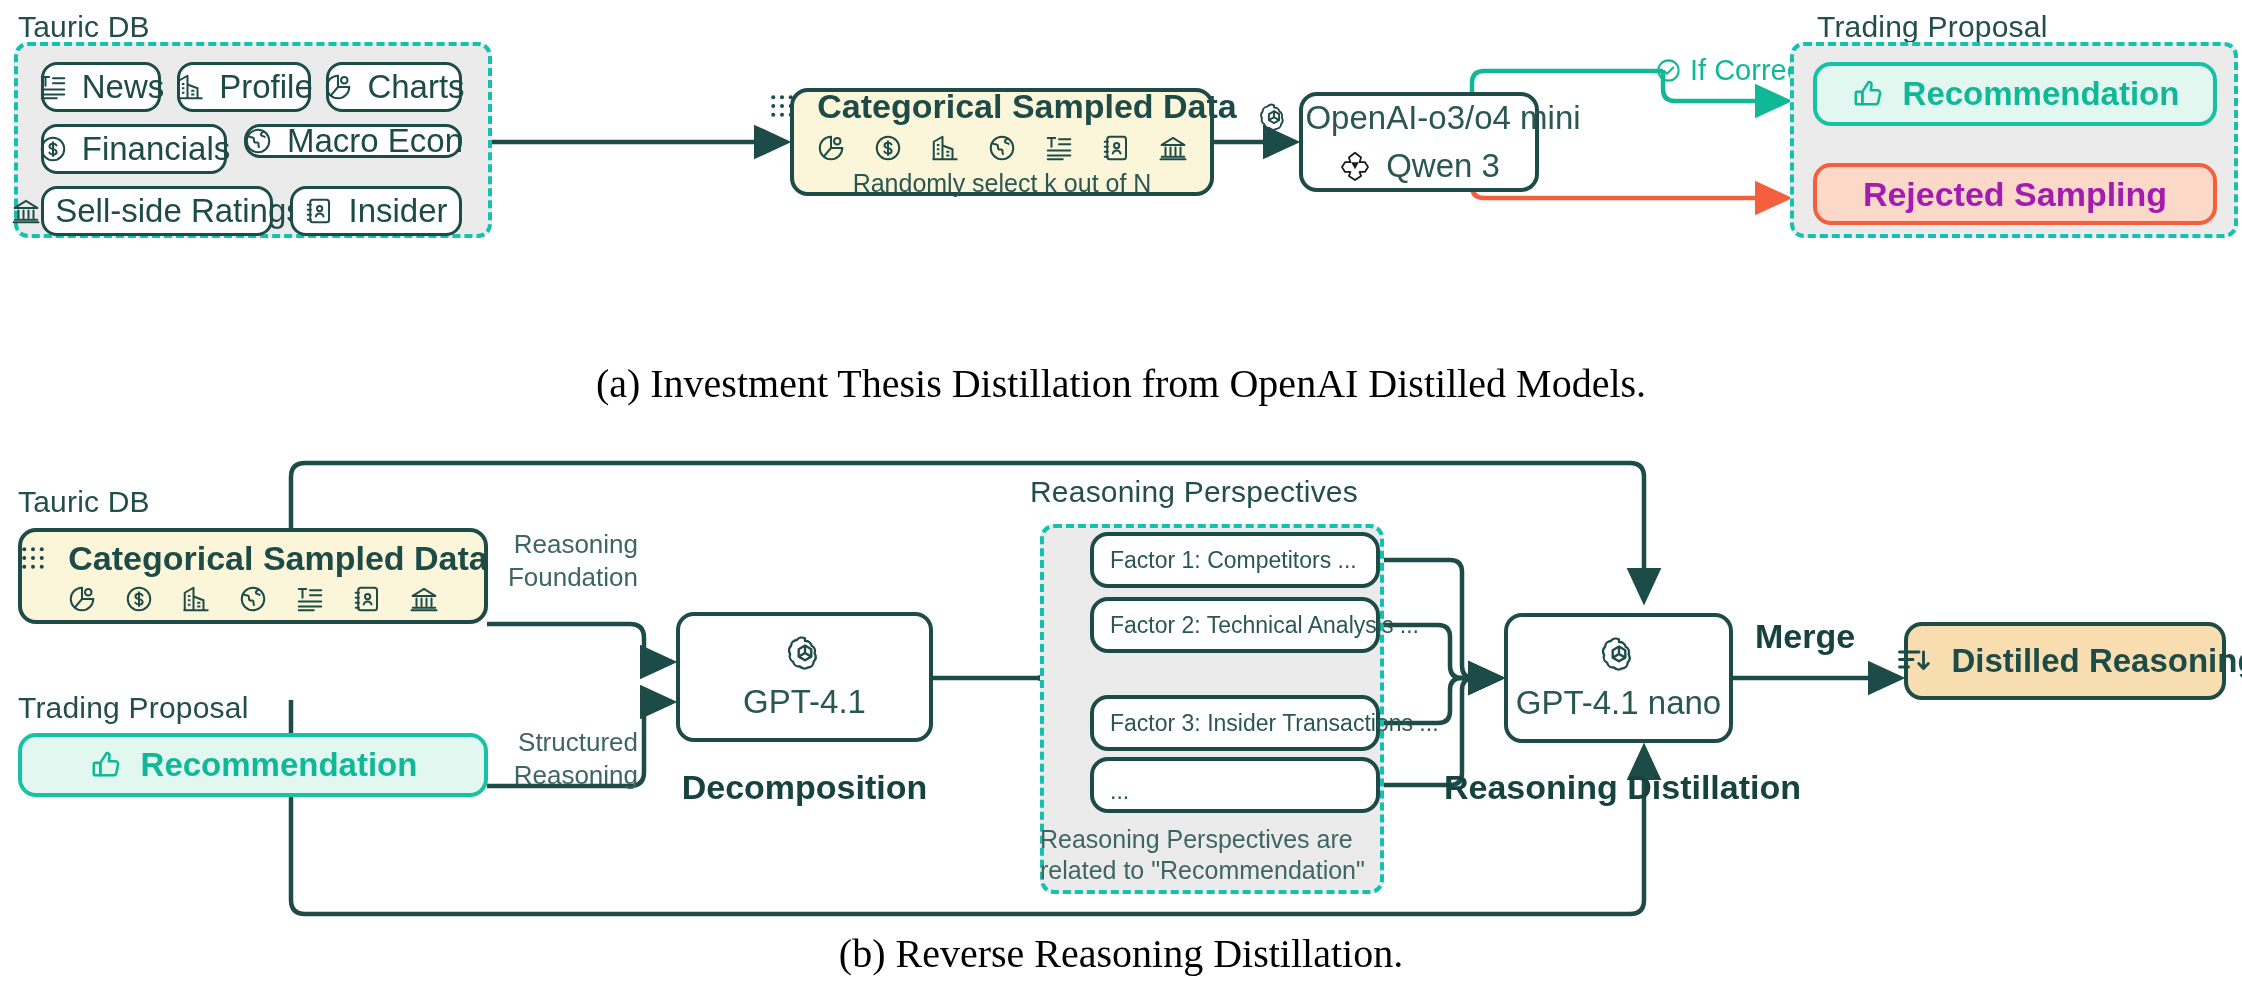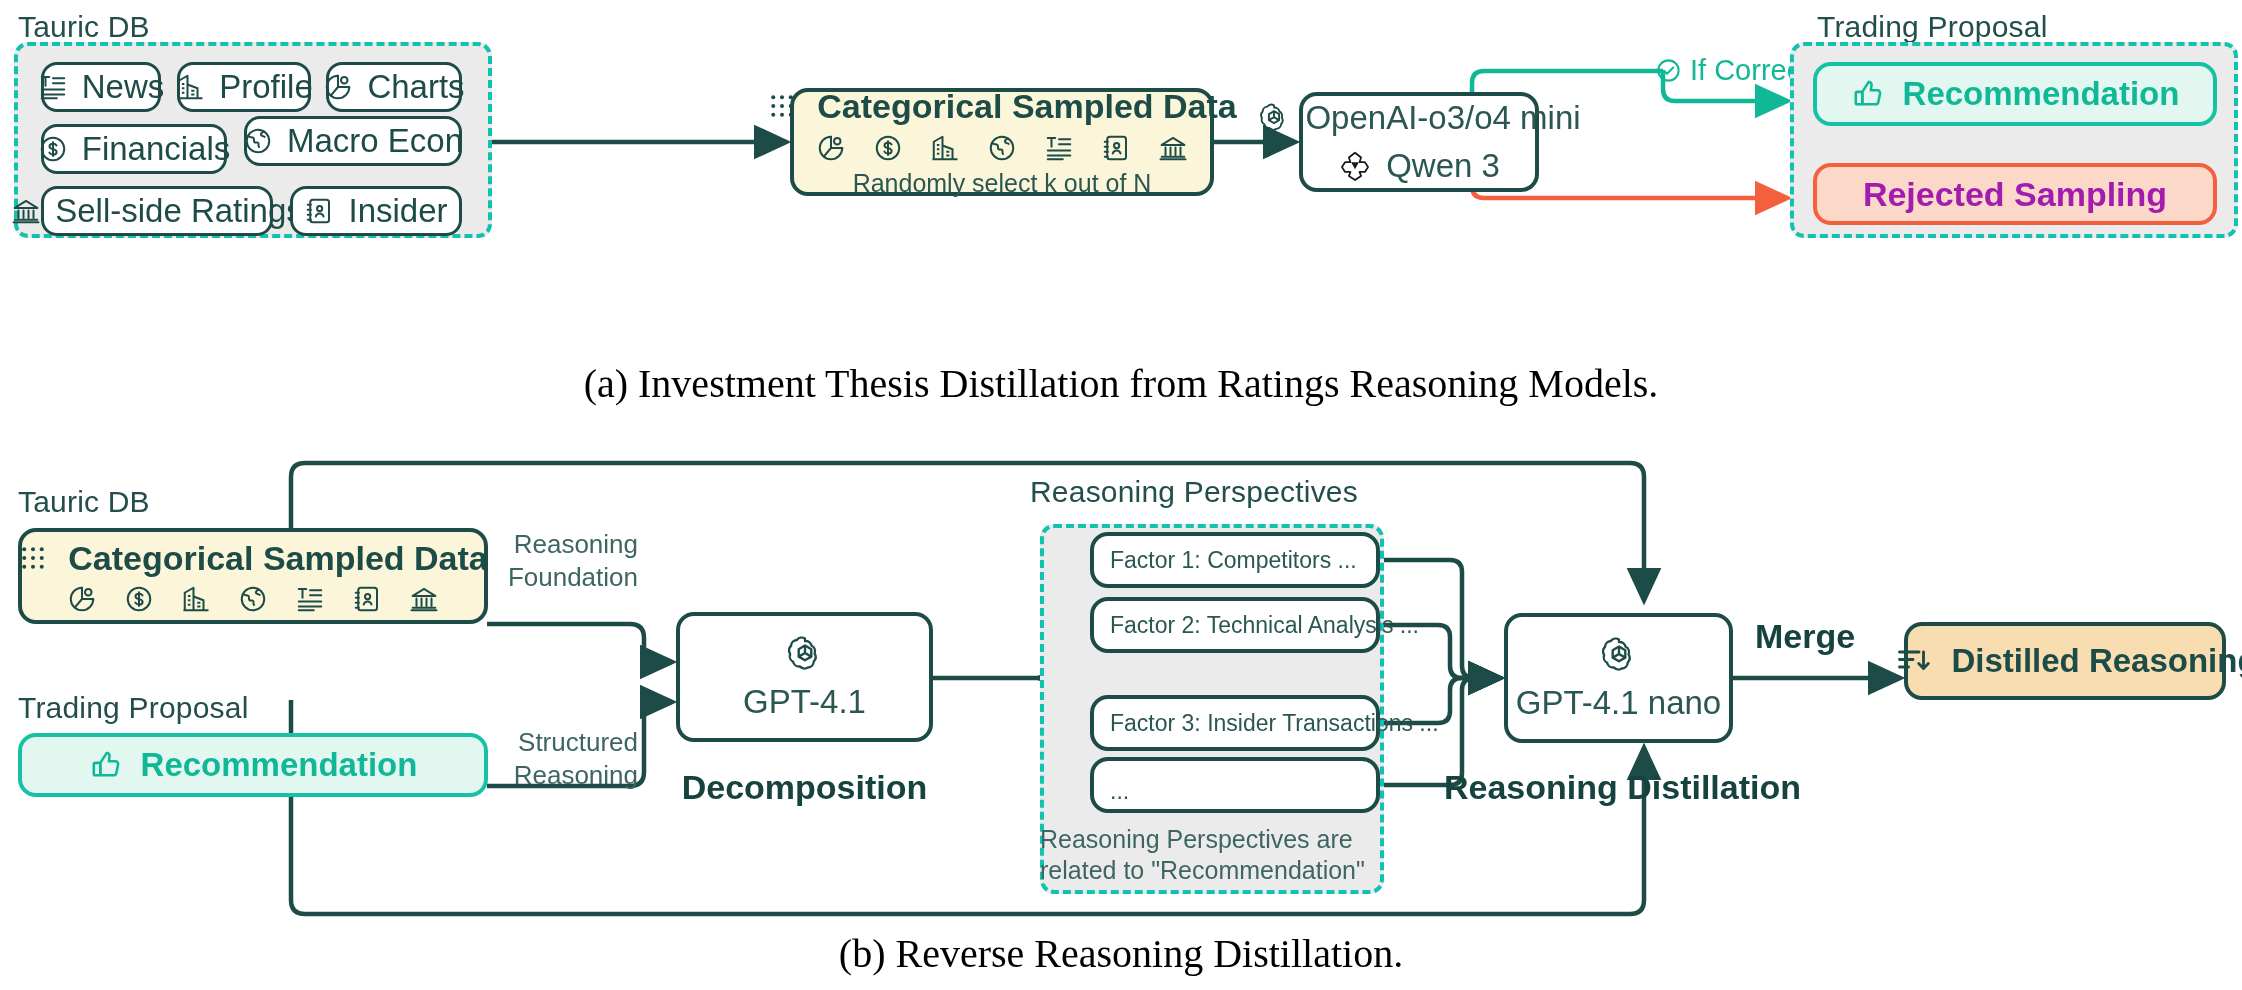--- a/index.html
+++ b/index.html
@@ -133,21 +133,21 @@
     <span>
       <svg width="30" height="30" viewBox="0 0 24 24" fill="none" stroke="#1d4b47" stroke-width="1.6" stroke-linecap="round">
         <circle cx="12" cy="12" r="9"></circle>
           <path d="M12 6.5v11"></path>
         <path d="M14.8 9.2c-.5-.9-1.6-1.4-2.8-1.4-1.6 0-2.8.9-2.8 2.1 0 1.3 1.1 1.8 2.8 2.2 1.7.4 2.9.9 2.9 2.2 0 1.2-1.3 2.1-2.9 2.1-1.3 0-2.4-.5-2.9-1.5"></path>
       </svg>
       </span>
     <span>Financials</span>
   </div>
 
-  <div class="abs chip" style="left:244px;top:116px;width:218px;height:50px;">
+  <div class="abs chip" style="left:244px;top:124px;width:218px;height:34px;">
     <span>
       <svg width="30" height="30" viewBox="0 0 24 24" fill="none" stroke="#1d4b47" stroke-width="1.6" stroke-linecap="round">
         <circle cx="12" cy="12" r="9"></circle>
         <path d="M4 8c2 1.6 3 .4 4.4 1.6 1 .9-.3 2.4.8 3.3 1 .8 2.3-.3 3 .7.6.9-.3 2.3.6 3.2"></path>
         <path d="M16.5 4.3c-.9 1-2.4 1.2-2.2 2.6.2 1.3 2 1 3 1.8"></path>
       </svg>
       </span>
     <span>Macro Econ</span>
   </div>
 
@@ -291,21 +291,21 @@
         <rect x="3.4" y="10.5" width="4.6" height="8.8" rx="1"></rect>
       </svg>
       </span>
     <span style="font-weight:bold;font-size:33px;color:#11b897;">Recommendation</span>
   </div>
 
   <div class="abs card card-redsoft" style="left:1813px;top:163px;width:404px;height:62px;">
     <span style="font-weight:bold;font-size:34px;color:#a21caf;">Rejected Sampling</span>
   </div>
 
-  <div class="abs caption" style="left:0;top:360px;width:2242px;">(a) Investment Thesis Distillation from Ratings Reasoning Models.</div>
+  <div class="abs caption" style="left:0;top:360px;width:2242px;">(a) Investment Thesis Distillation from OpenAI Distilled Models.</div>
 
   <div class="abs grp-label" style="left:18px;top:485px;">Tauric DB</div>
 
   <div class="abs card card-yellow" style="left:18px;top:528px;width:470px;height:96px;justify-content:center;gap:6px;">
     <div style="display:flex;align-items:center;gap:20px;">
       <span>
         <svg width="30" height="30" viewBox="0 0 24 24" fill="#1d4b47">
           <circle cx="5" cy="5" r="1.6"></circle>
             <circle cx="12" cy="5" r="1.6"></circle>
             <circle cx="19" cy="5" r="1.6"></circle>

